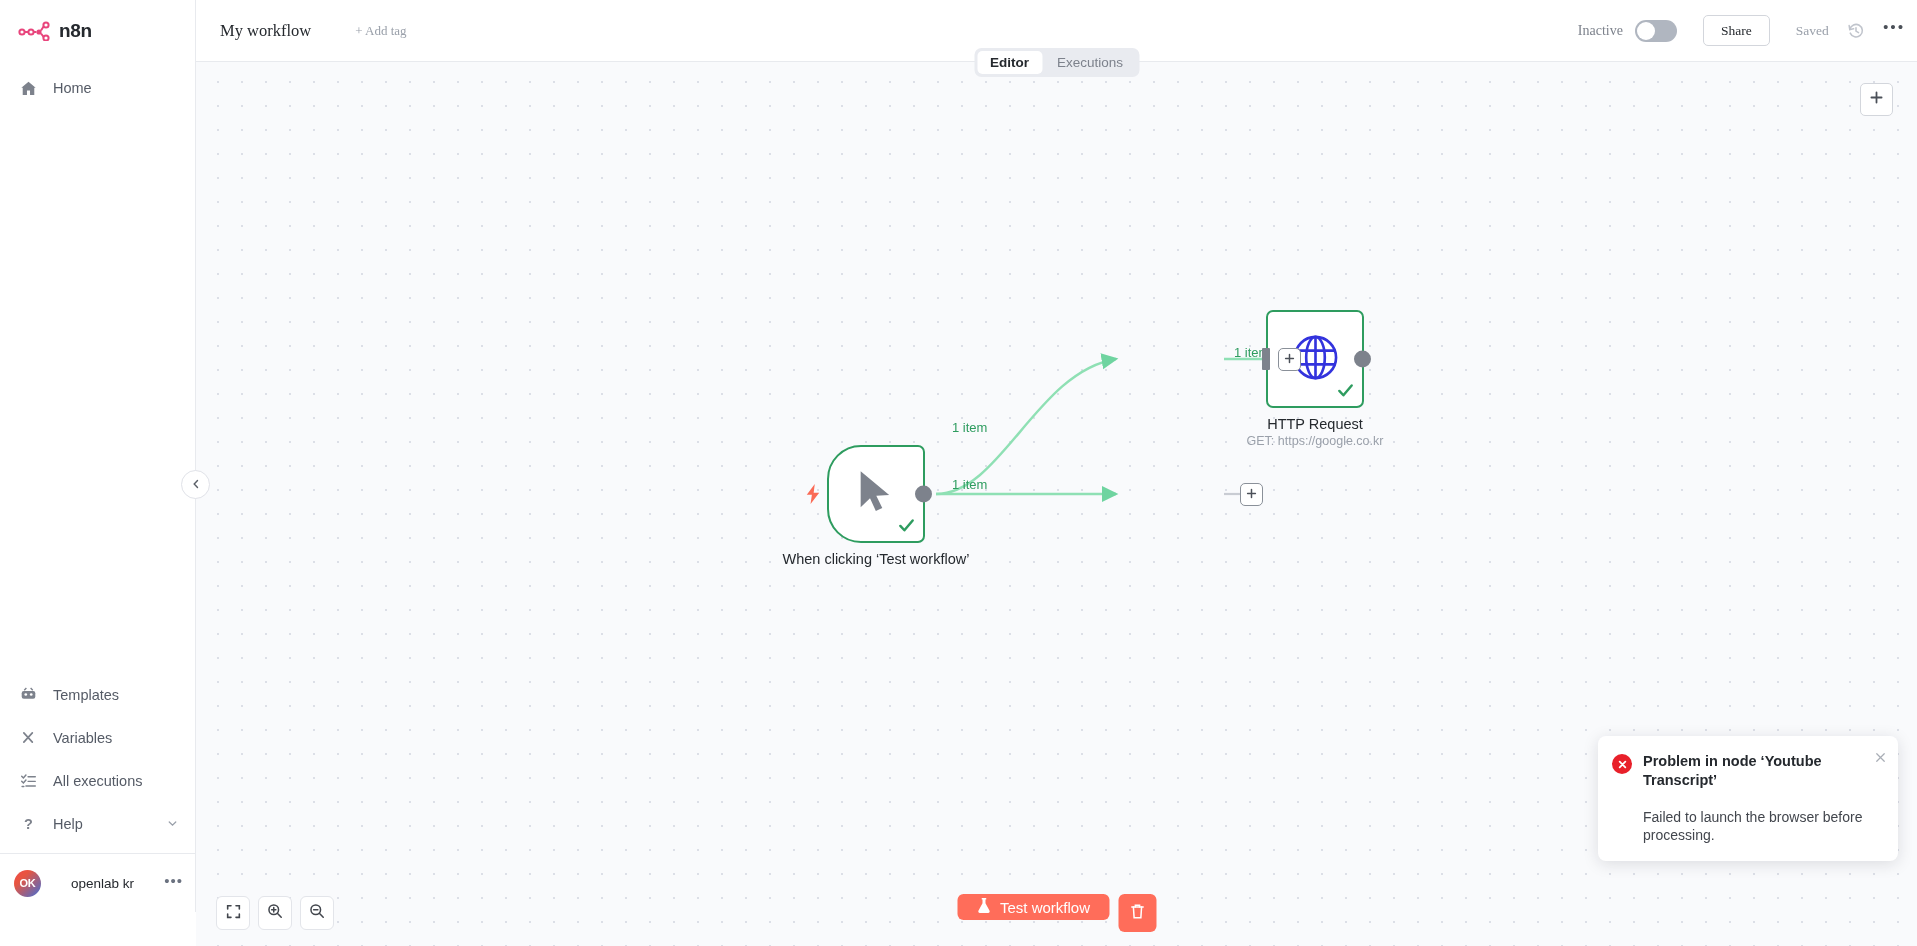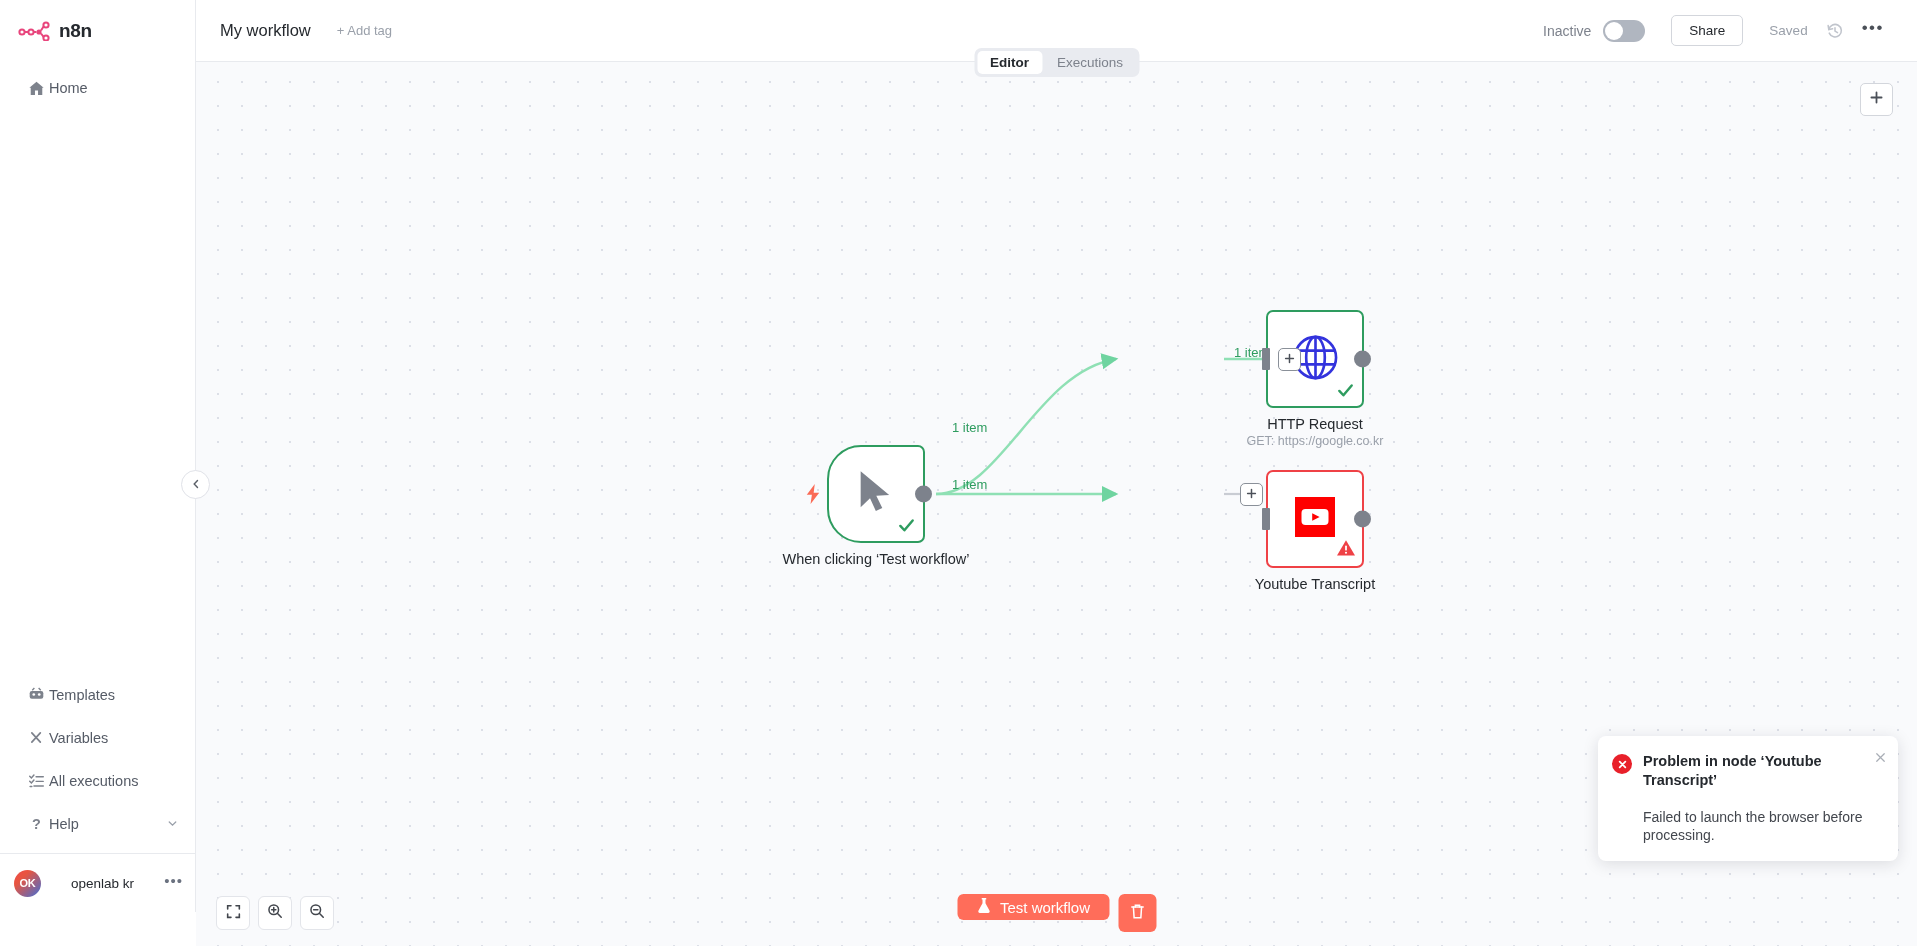--- a/index.html
+++ b/index.html
@@ -47,25 +47,24 @@
     letter-spacing: -0.3px;
   }
 
   .nav-top { padding-top: 8px; }
 
   .nav-item {
     display: flex;
     align-items: center;
     height: 36px;
     padding-left: 20px;
-    gap: 4px;
+    gap: 16px;
     cursor: pointer;
     color: #6b7280;
     font-size: 14.5px;
-    margin-left: 8px;
   }
   .nav-ico {
     width: 17px;
     height: 17px;
     flex: 0 0 17px;
     display: flex;
     align-items: center;
     justify-content: center;
     color: #7d828c;
   }
@@ -153,31 +152,32 @@
   }
 
   
   #header {
     position: relative;
     height: 62px;
     background: #ffffff;
     border-bottom: 1px solid #e8eaee;
     display: flex;
     align-items: center;
-    padding: 0 33px 0 24px;
+    padding: 0 12px 0 24px;
     z-index: 20;
     flex: 0 0 62px;
+    font-family: Liberation Serif, serif;
   }
   #wf-title {
     font-size: 16.5px;
     color: #25292e;
     white-space: nowrap;
   }
   #add-tag {
-    margin-left: 26px;
+    margin-left: 44px;
     font-size: 13px;
     color: #9aa0aa;
     cursor: pointer;
     white-space: nowrap;
   }
   .hdr-spacer { flex: 1 1 auto; }
 
   #inactive-label {
     font-size: 14px;
     color: #7d828c;
@@ -723,44 +723,20 @@
       </div>
 
       <div class="plus-stub" style="left:1082px; top:286px;">
         <span>
           <svg width="13" height="13" viewBox="0 0 20 20" fill="none" stroke="currentColor" stroke-width="2.3" stroke-linecap="round">
             <path d="M10 4 V16 M4 10 H16"></path>
           </svg>
         </span>
       </div>
 
-      <div class="node error" style="left:1070px; top:408px;">
-
-        <span class="port-in"></span>
-
-        <span>
-          <svg width="40" height="40" viewBox="0 0 40 40">
-            <rect x="0" y="0" width="40" height="40" fill="#ff0000"></rect>
-            <rect x="6.5" y="12" width="27" height="16" rx="4" fill="#ffffff"></rect>
-            <path d="M17.2 16.2 L24.6 20 L17.2 23.8 Z" fill="#ff0000"></path>
-          </svg>
-        </span>
-
-        <span class="node-warn">
-          <svg width="20" height="20" viewBox="0 0 20 20" fill="currentColor">
-            <path d="M10 2.2 L19 17.6 H1 Z"></path>
-            <rect x="9.1" y="7.4" width="1.8" height="5.2" rx="0.9" fill="#fff"></rect>
-            <circle cx="10" cy="14.8" r="1.05" fill="#fff"></circle>
-          </svg>
-        </span>
-
-        <span class="port-out"></span>
-
-        <div class="node-title">Youtube Transcript</div>
-      </div>
 
       <div class="plus-stub" style="left:1044px; top:421px;">
         <span>
           <svg width="13" height="13" viewBox="0 0 20 20" fill="none" stroke="currentColor" stroke-width="2.3" stroke-linecap="round">
             <path d="M10 4 V16 M4 10 H16"></path>
           </svg>
         </span>
       </div>
 
       <div id="bottombar">

